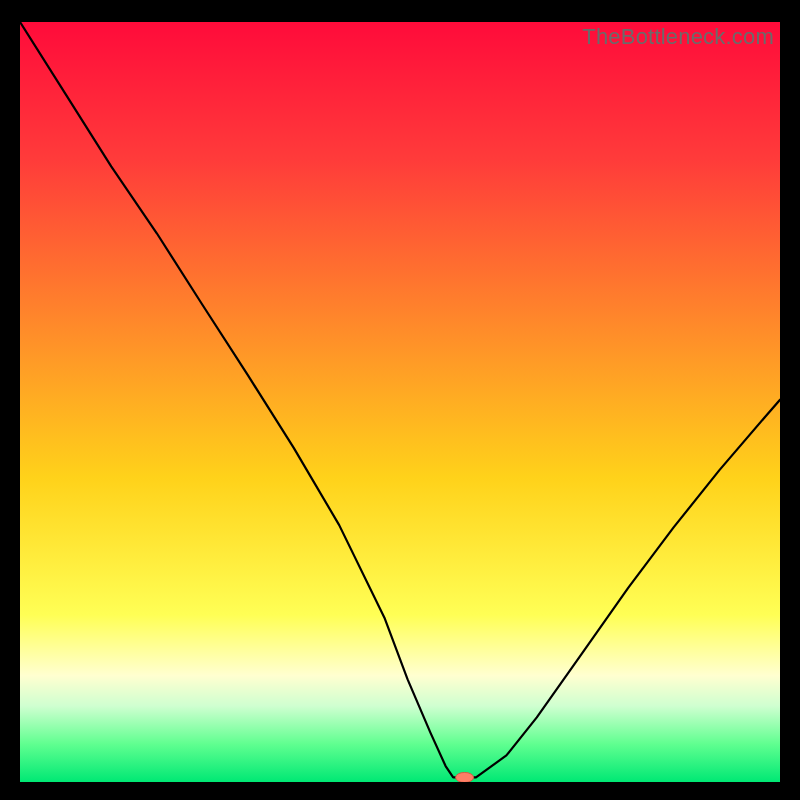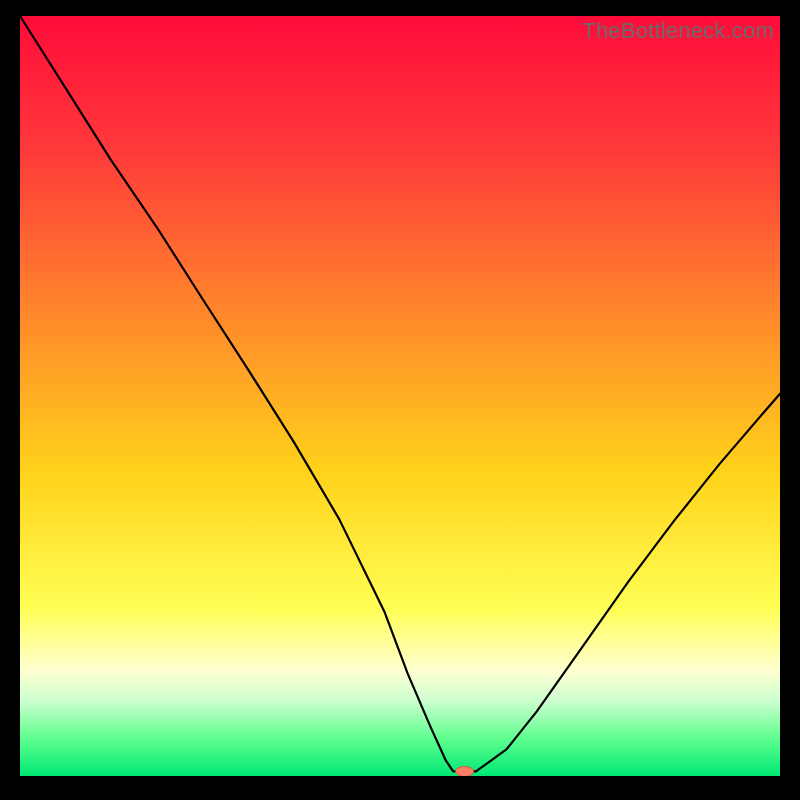--- a/index.html
+++ b/index.html
@@ -7,21 +7,21 @@
     padding: 0;
     width: 800px;
     height: 800px;
     background: #000;
     overflow: hidden;
     font-family: Arial, Helvetica, sans-serif;
   }
   .frame {
     position: absolute;
     left: 20px;
-    top: 16px;
+    top: 22px;
     width: 760px;
     height: 760px;
     background: #fde047;
     text-align: center;
   }
   .plot {
     position: absolute;
     left: 0;
     top: 0;
     width: 760px;

